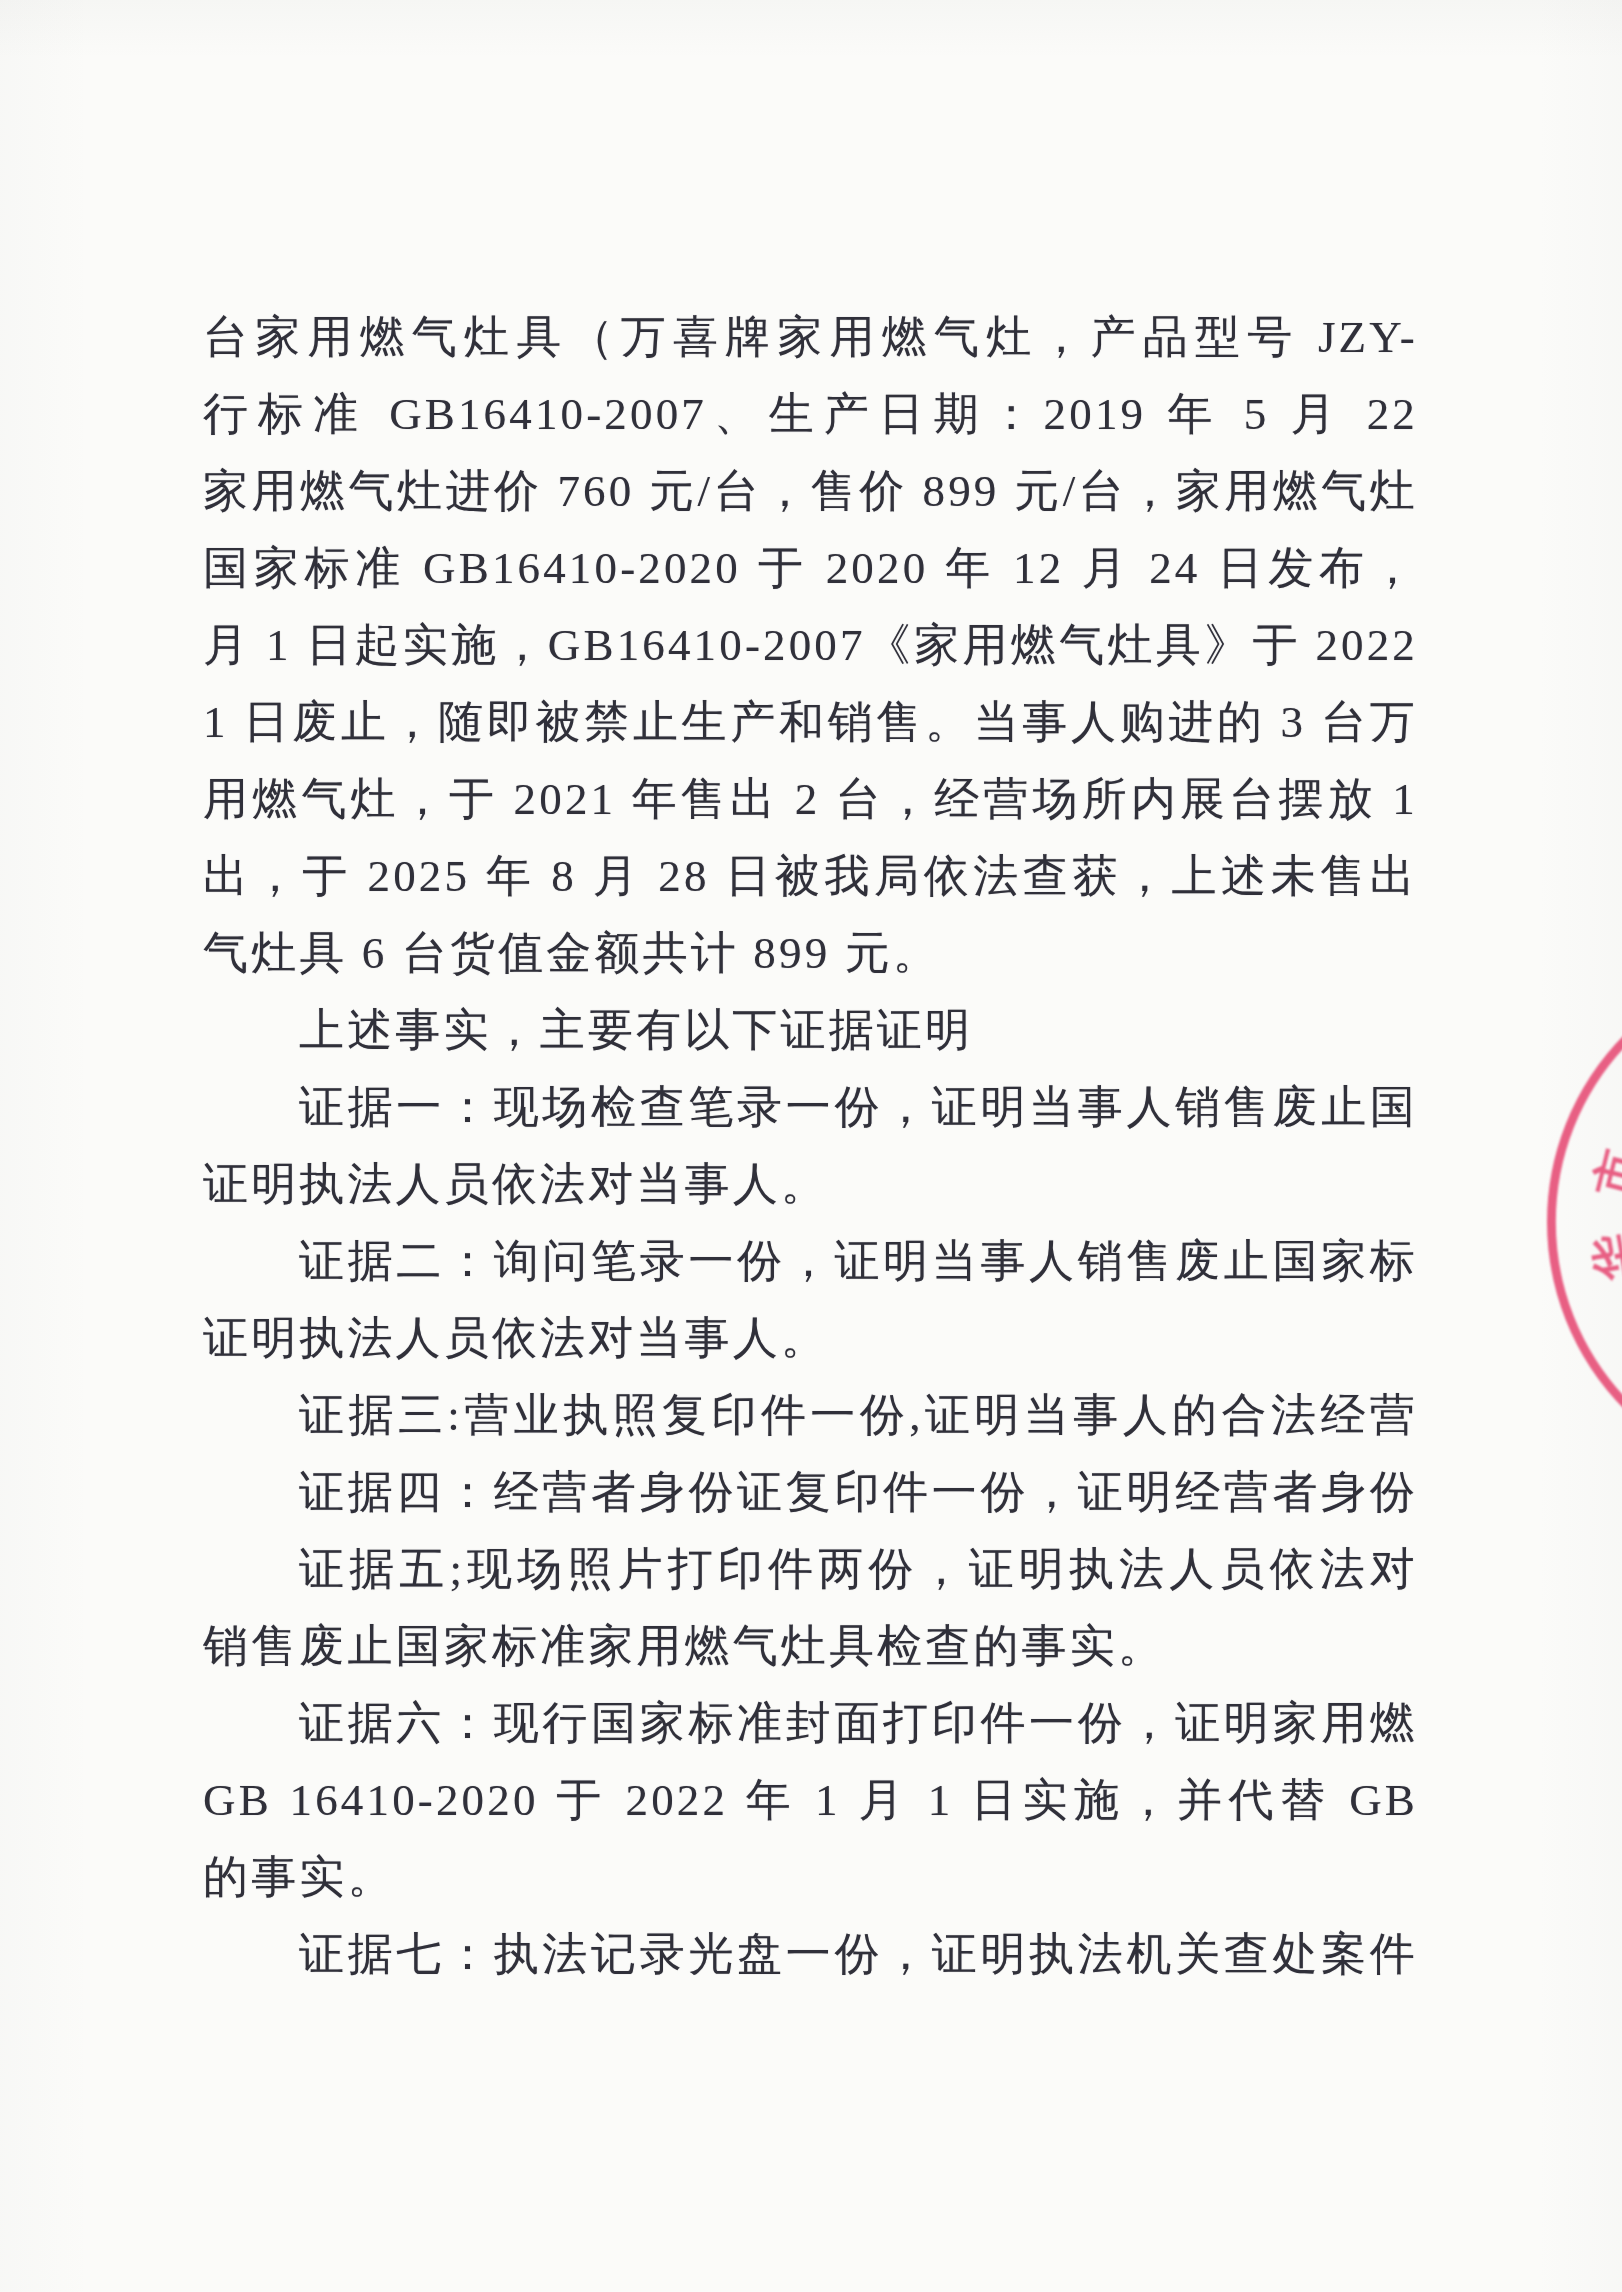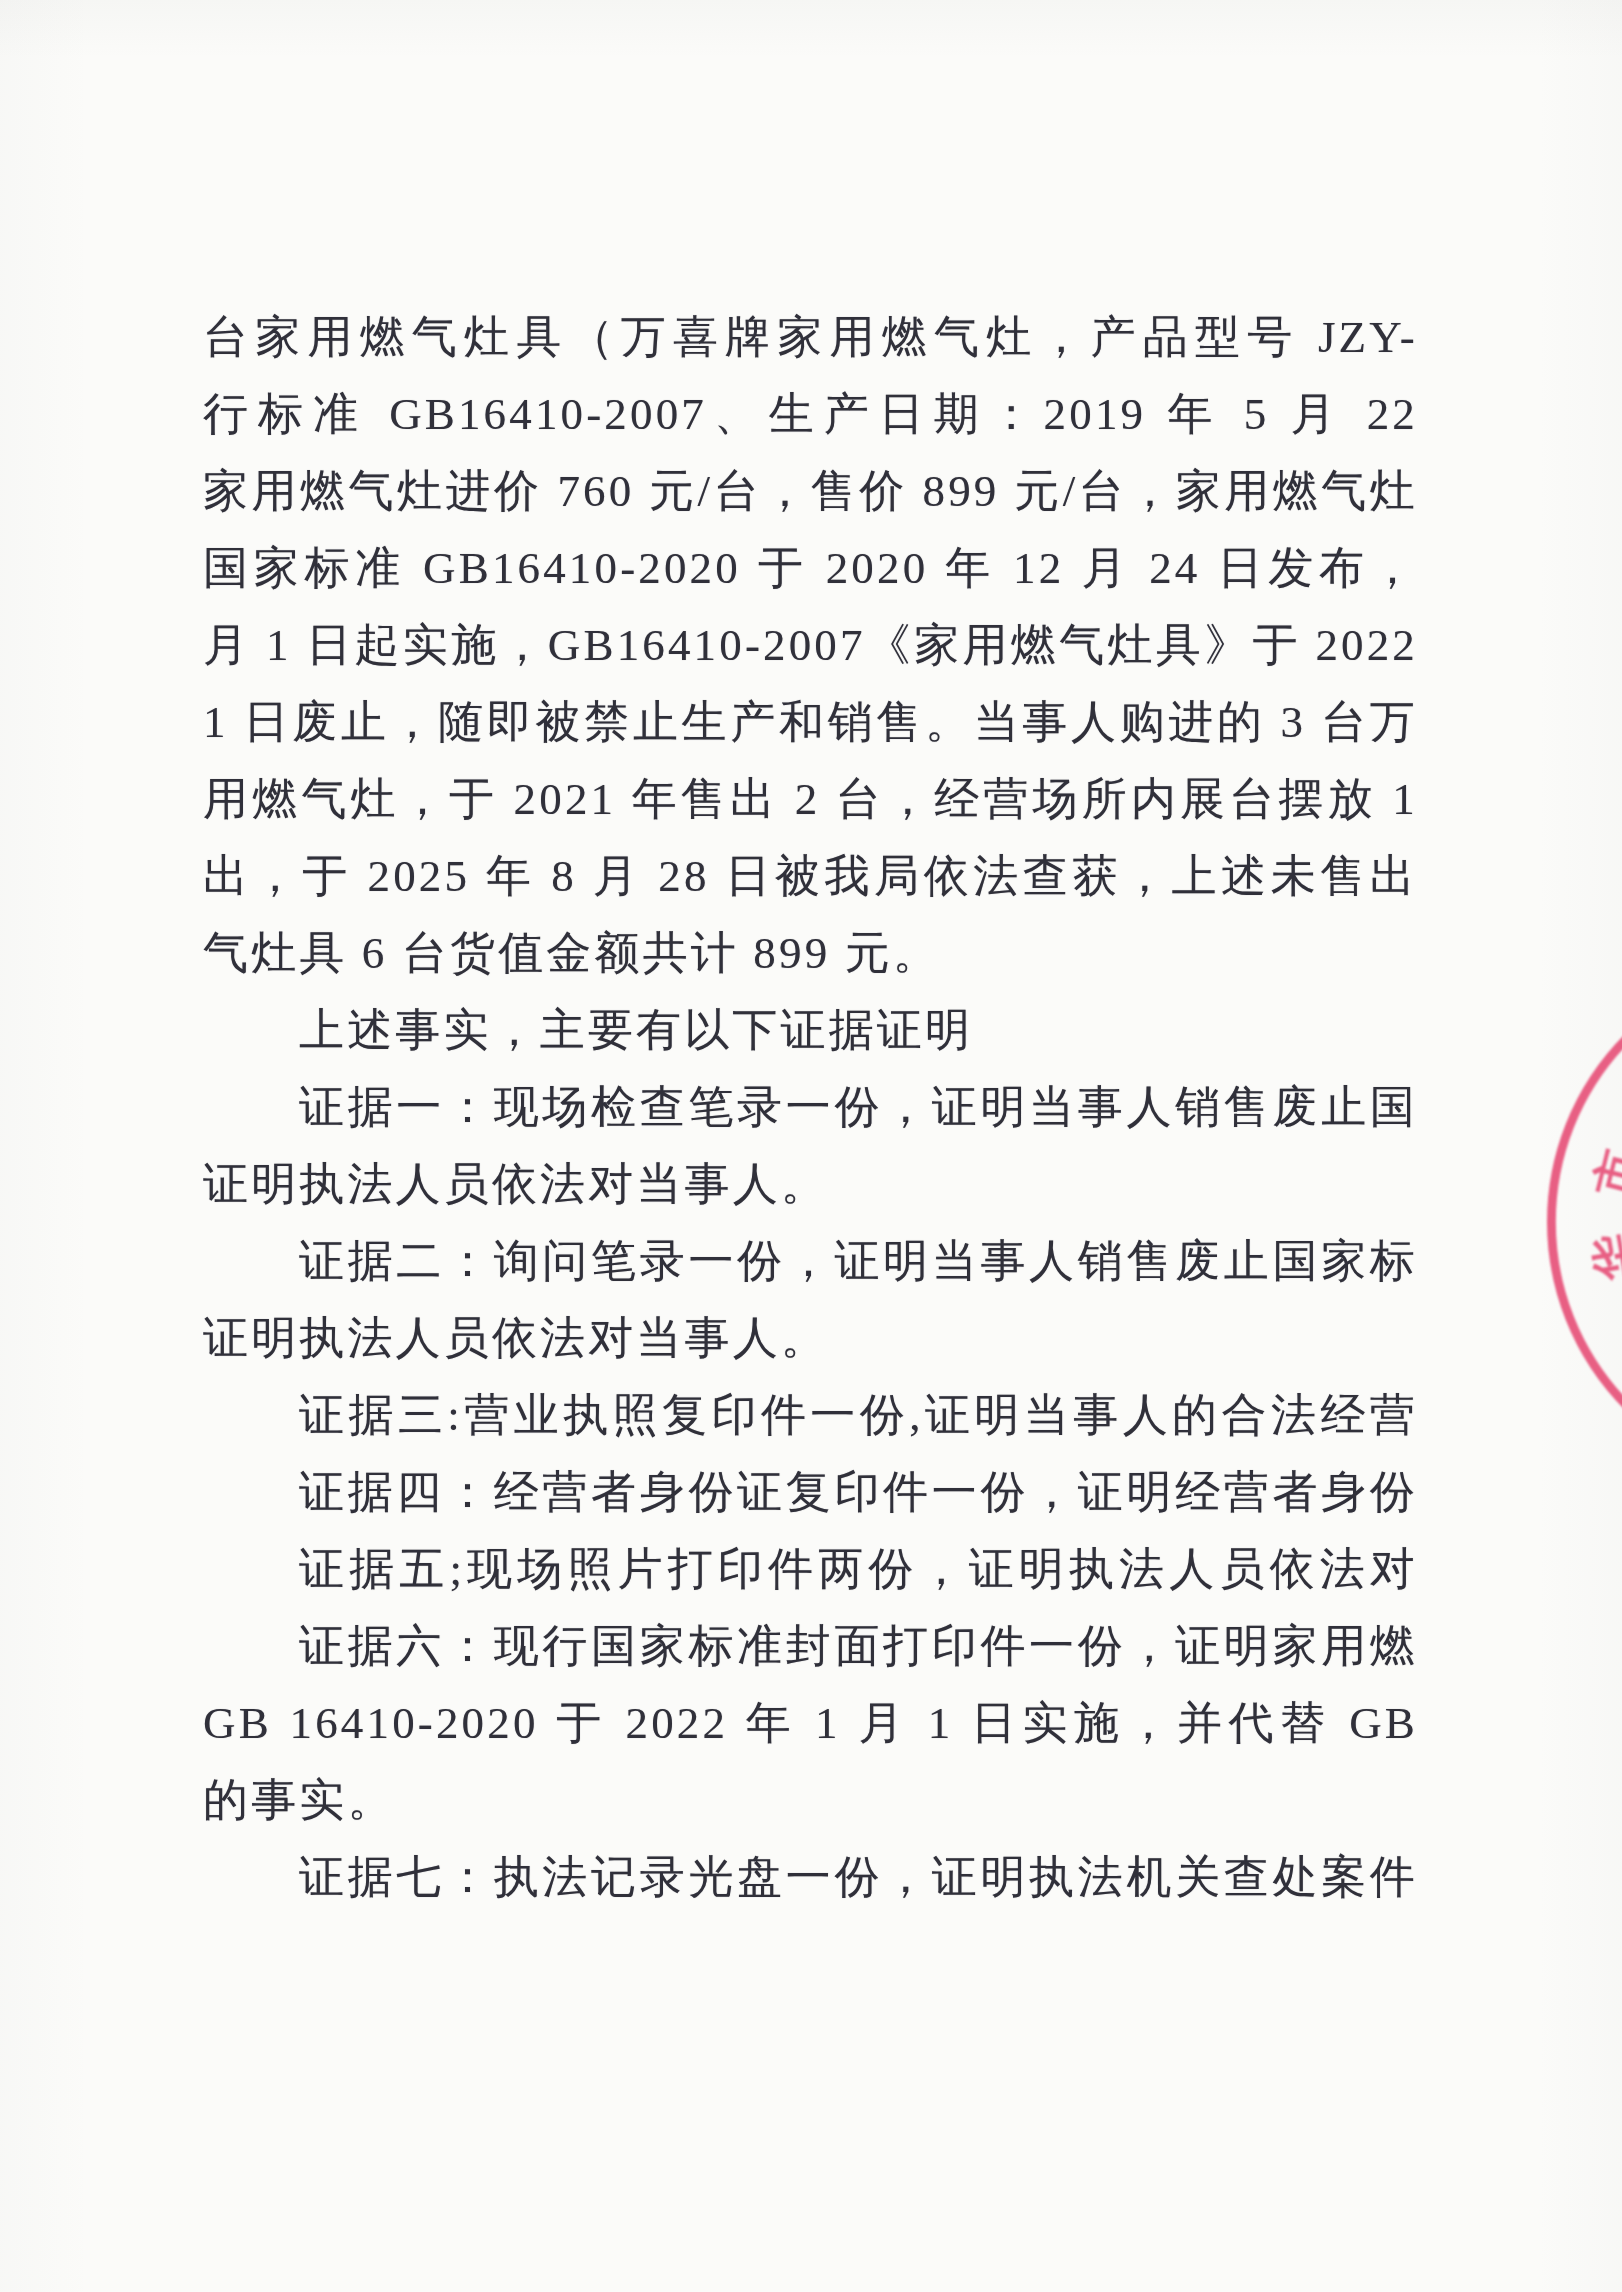--- a/index.html
+++ b/index.html
@@ -51,20 +51,21 @@
     <div class="line just">出，于 2025 年 8 月 28 日被我局依法查获，上述未售出的家用燃</div>
     <div class="line plain">气灶具 6 台货值金额共计 899 元。</div>
     <div class="line plain ind">上述事实，主要有以下证据证明</div>
     <div class="line just ind">证据一：现场检查笔录一份，证明当事人销售废止国家标准</div>
     <div class="line plain">证明执法人员依法对当事人。</div>
     <div class="line just ind">证据二：询问笔录一份，证明当事人销售废止国家标准家用</div>
     <div class="line plain">证明执法人员依法对当事人。</div>
     <div class="line just ind">证据三:营业执照复印件一份,证明当事人的合法经营资格。</div>
     <div class="line just ind">证据四：经营者身份证复印件一份，证明经营者身份信息。</div>
     <div class="line just ind">证据五;现场照片打印件两份，证明执法人员依法对当事人</div>
+    <div class="line plain">销售废止国家标准家用燃气灶具检查的事实。</div>
     <div class="line just ind">证据六：现行国家标准封面打印件一份，证明家用燃气灶具</div>
     <div class="line just">GB 16410-2020 于 2022 年 1 月 1 日实施，并代替 GB 16410-2007</div>
     <div class="line plain">的事实。</div>
     <div class="line just ind">证据七：执法记录光盘一份，证明执法机关查处案件全过程</div>
   </div>
 
 <div class="stamp">
   <svg width="394" height="552" viewBox="0 0 400 560" xmlns="http://www.w3.org/2000/svg">
     <g id="seal-group" transform="translate(370,280)">
       <circle cx="0" cy="0" r="265" fill="none" stroke-width="9" stroke="#e64a74"></circle>

